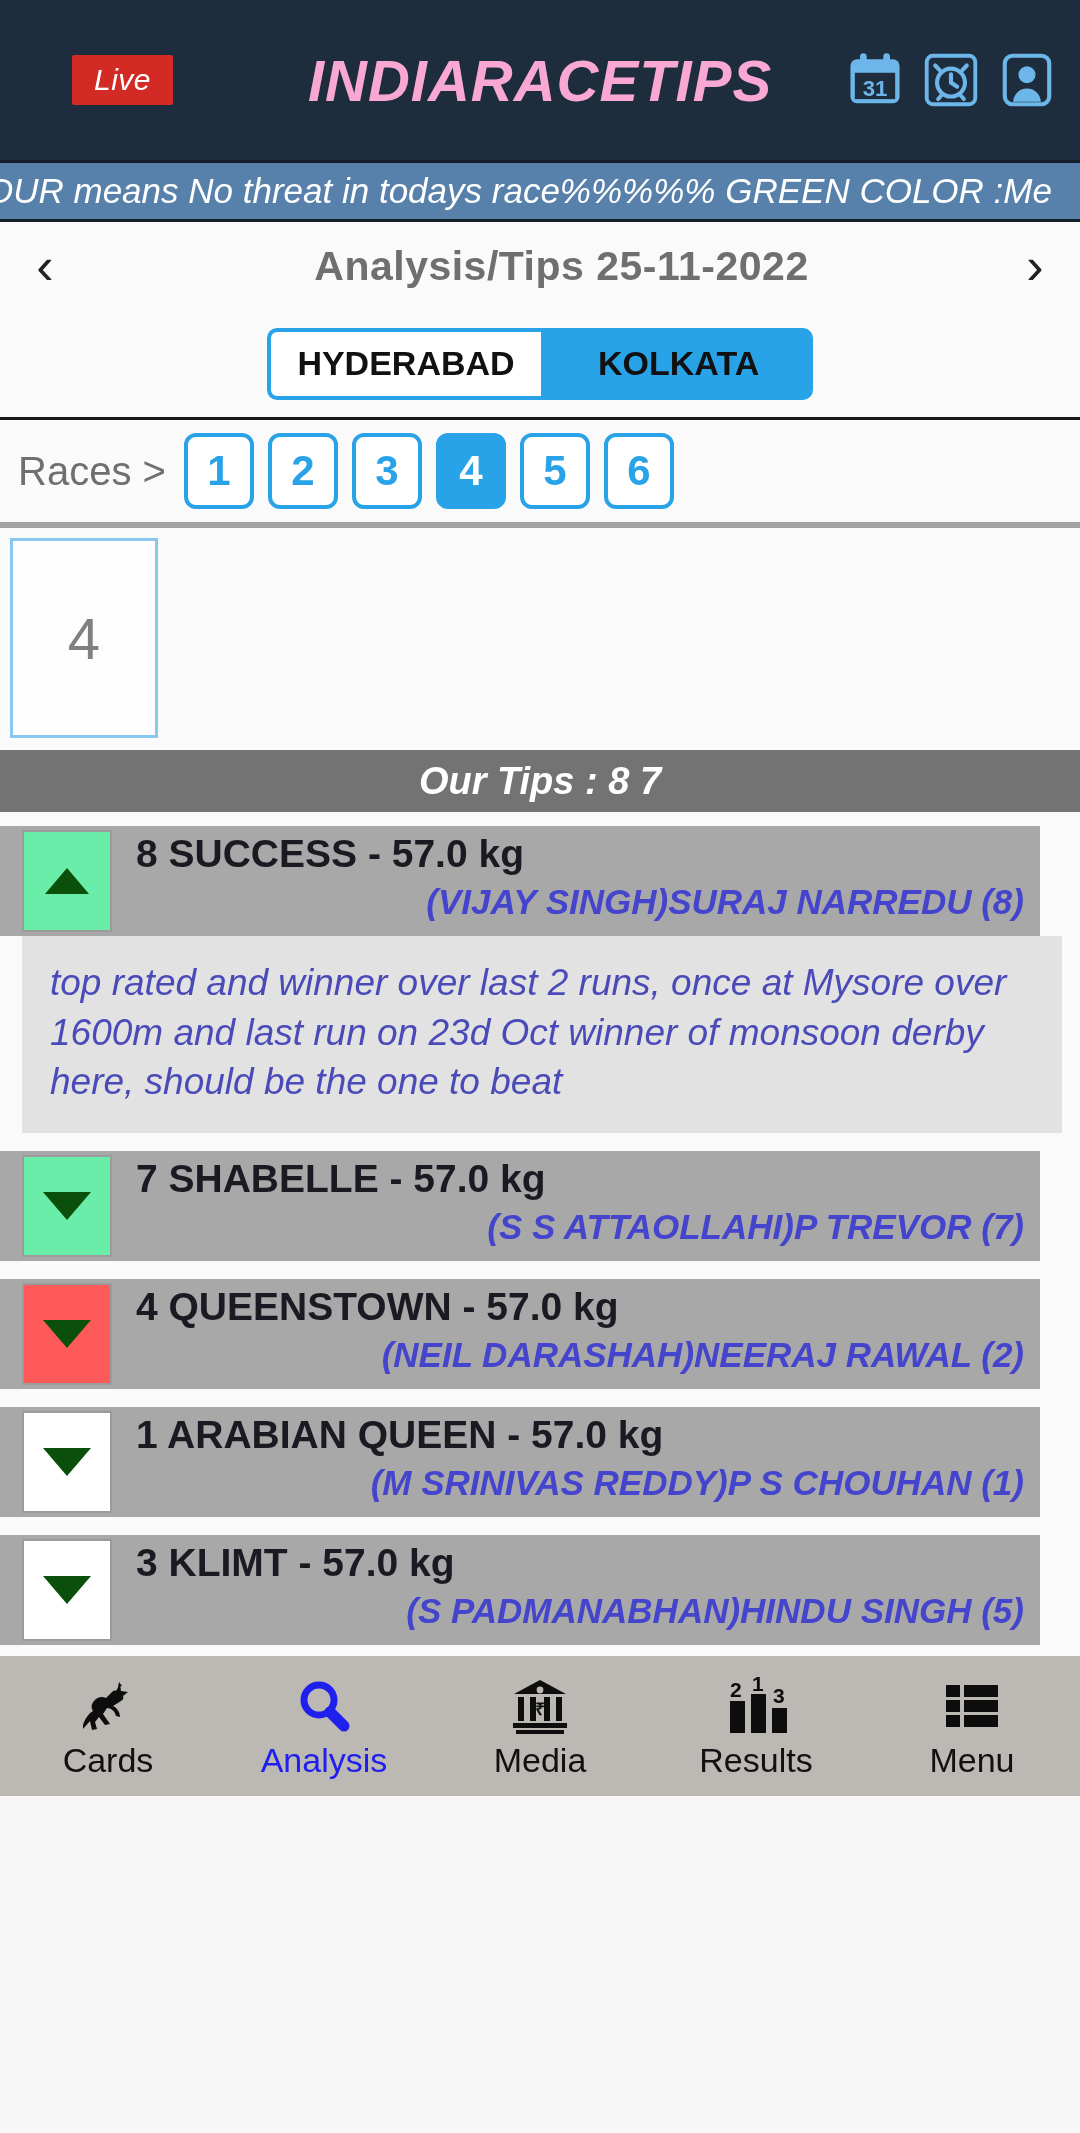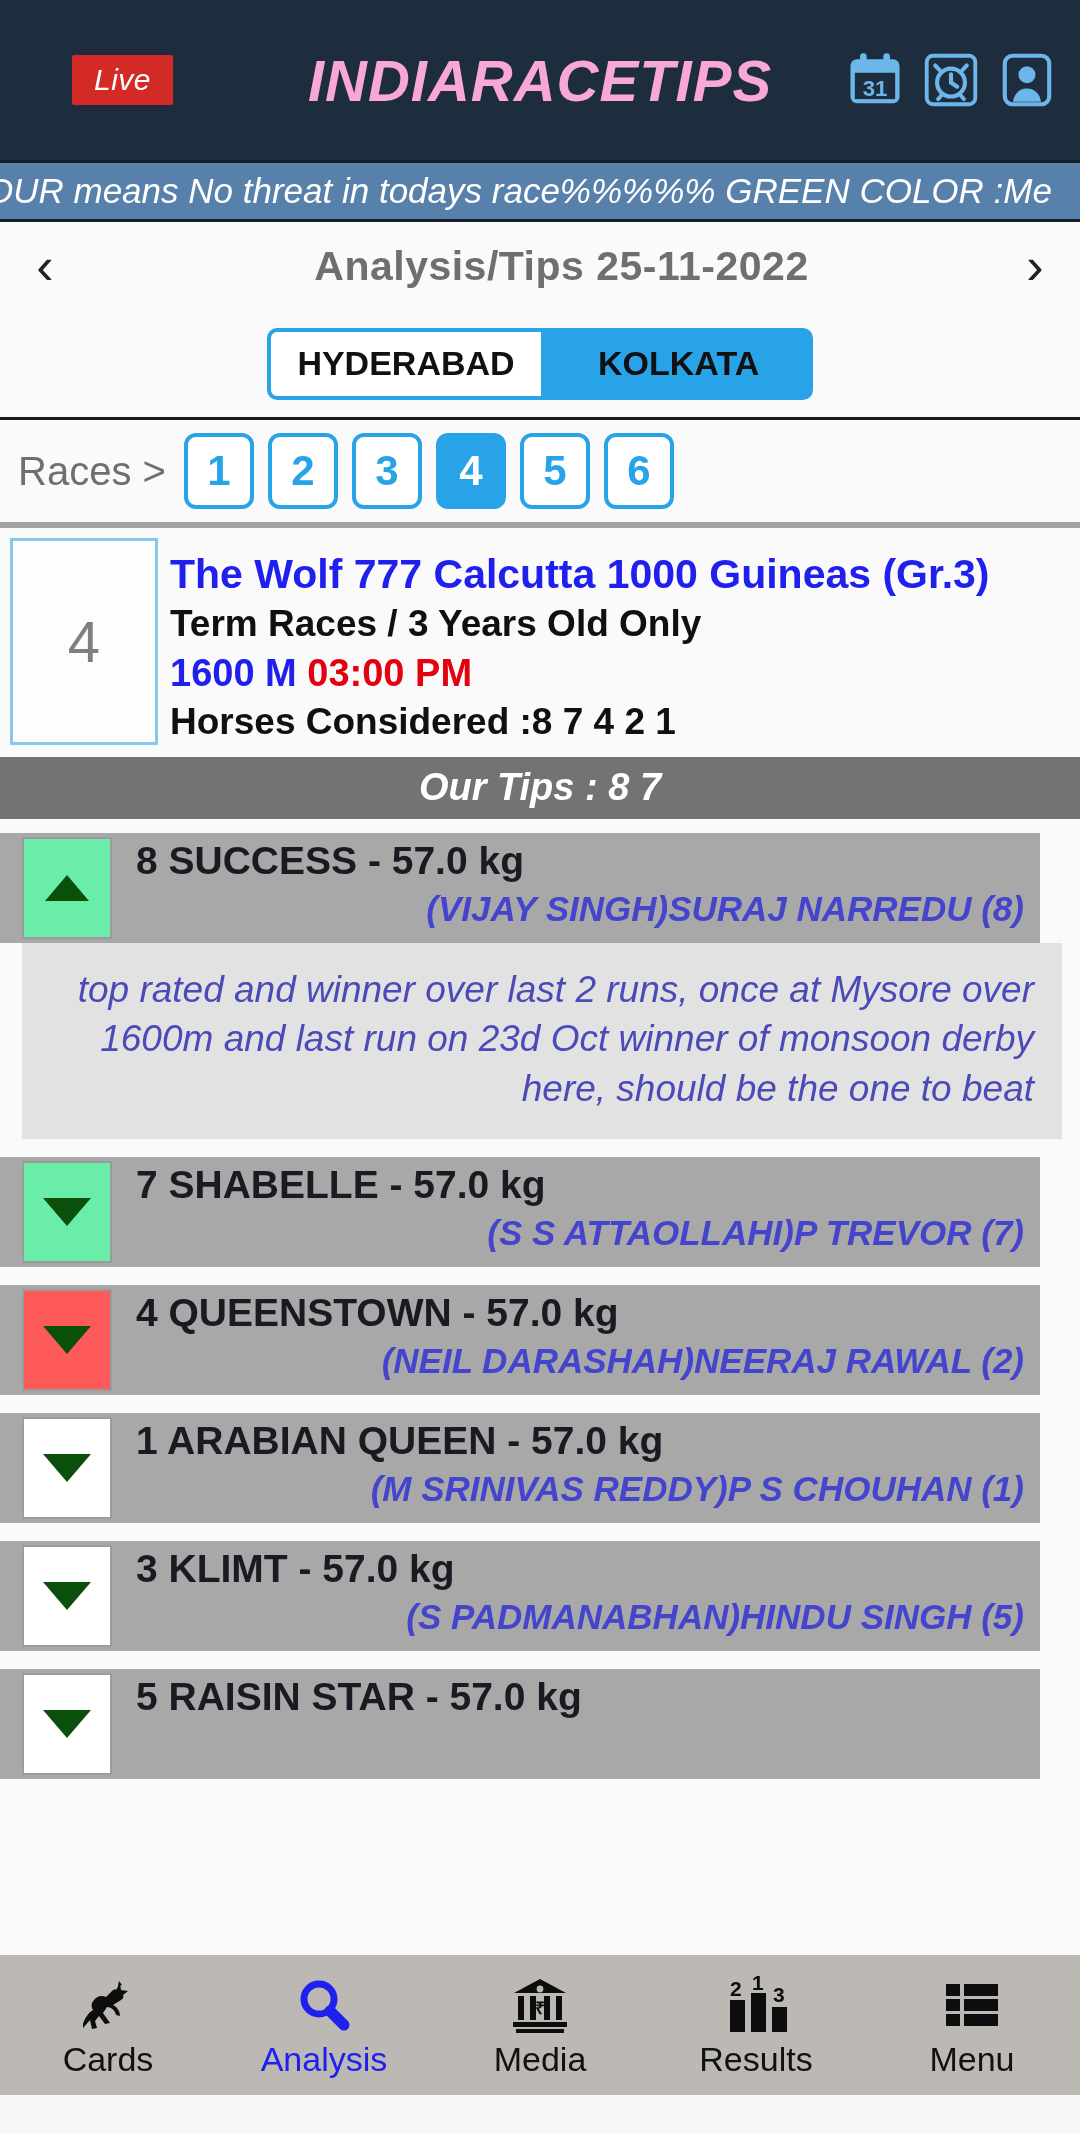--- a/index.html
+++ b/index.html
@@ -2,21 +2,21 @@
 <html><head>
 <meta charset="utf-8">
 <style>
   * { box-sizing: border-box; margin: 0; padding: 0; }
   html, body {
     width: 1080px; height: 2133px;
     background: #f7f7f7;
     font-family: "Liberation Sans", sans-serif;
     overflow: hidden;
   }
-  #app { position: relative; width: 1080px; height: 2095px; background:#fafafa; }
+  #app { position: relative; width: 1080px; height: 1796px; background:#fafafa; }
 
   
   .topbar{
     height:160px; background:#1e2d3d;
     display:flex; align-items:center; position:relative;
   }
   .live-badge{
     margin-left:72px;
     background:#d42a26; color:#ffffff;
     font-style:italic; font-size:30px;
@@ -163,21 +163,20 @@
   .jockey-line{
     font-size:35px; font-weight:bold; font-style:italic;
     color:#4444cc; text-align:right; line-height:1.2; margin-top:4px;
     white-space:nowrap;
   }
   .comment{
     background:#e2e2e2; width:1040px; margin-left:22px;
     padding:22px 28px 26px 28px;
     font-size:37px; font-style:italic; color:#4a4ab8;
     line-height:1.34;
-    text-align:right;
   }
   .entry.with-comment .entry-row{ margin-bottom:0; }
 
   
   .bottomnav{
     position:absolute; left:0; bottom:0; width:1080px; height:140px;
     background:#bcb8b4; display:flex; align-items:center;
   }
   .navitem{
     flex:1; height:100%;
@@ -251,29 +250,20 @@
       <div class="pill">2</div>
       <div class="pill">3</div>
       <div class="pill active">4</div>
       <div class="pill">5</div>
       <div class="pill">6</div>
     </div>
   </div>
 
   <div class="racecard">
     <div class="racecard-num">4</div>
-    <div class="racecard-info">
-      <div class="rc-title">The Wolf 777 Calcutta 1000 Guineas (Gr.3)</div>
-      <div class="rc-sub">Term Races / 3 Years Old Only</div>
-      <div class="rc-dist-row">
-        <span class="rc-dist">1600 M</span>
-        <span class="rc-time">03:00 PM</span>
-      </div>
-      <div class="rc-horses">Horses Considered :8 7 4 2 1</div>
-    </div>
   </div>
 
   <div class="tipsbar">Our Tips : 8 7</div>
 
   <div class="list">
 
     <div class="entry with-comment">
       <div class="entry-row">
         <div class="flag green">
             <div class="tri up"></div>

